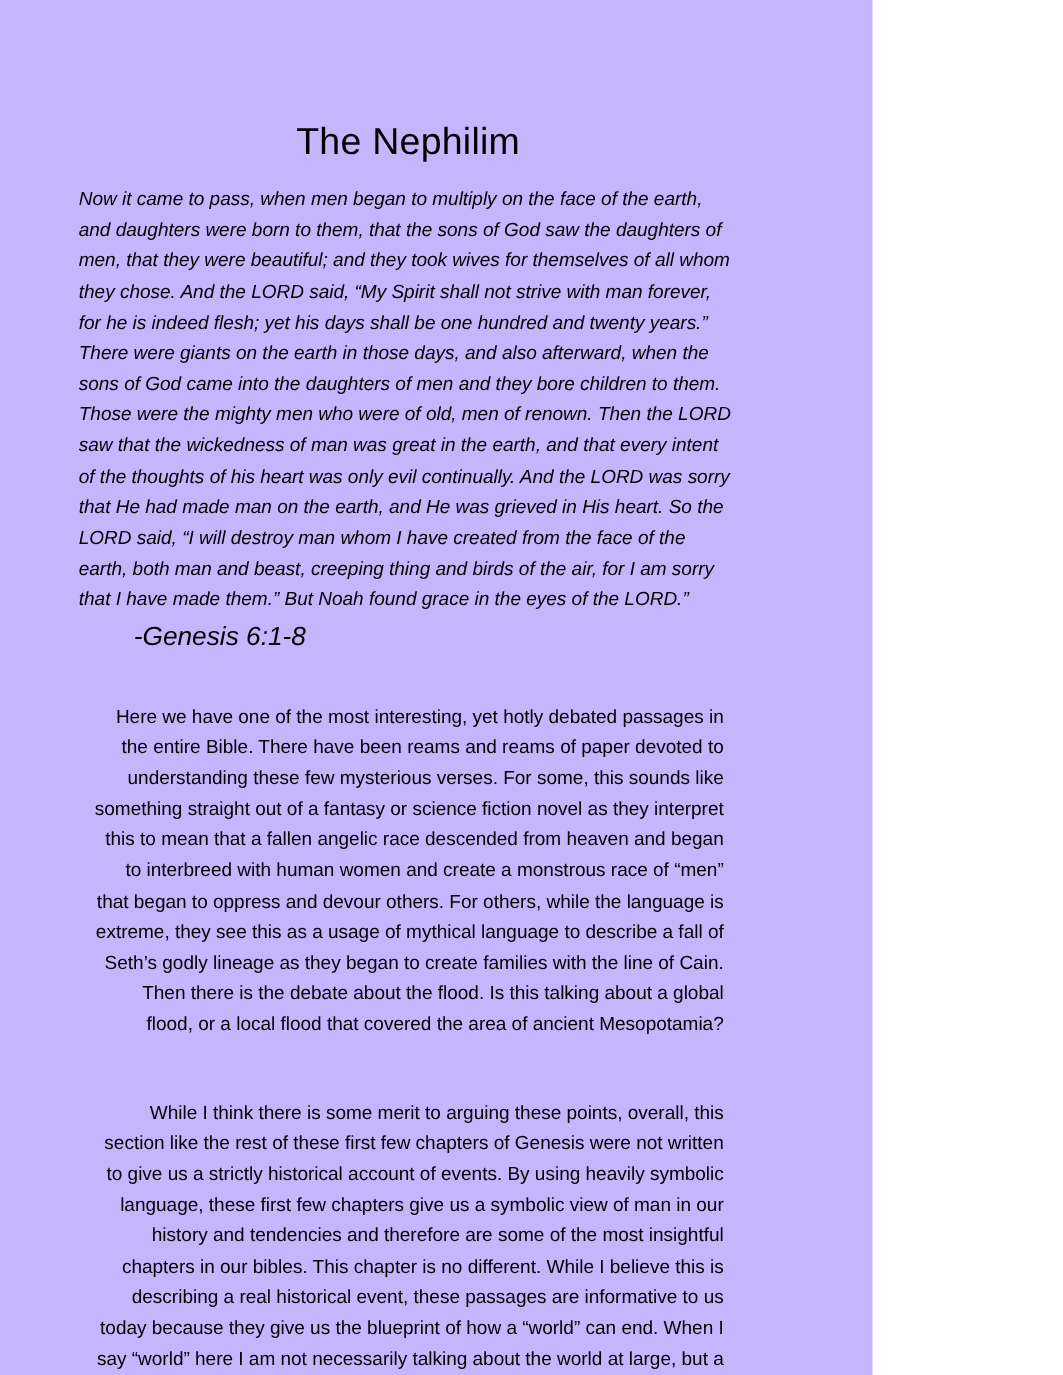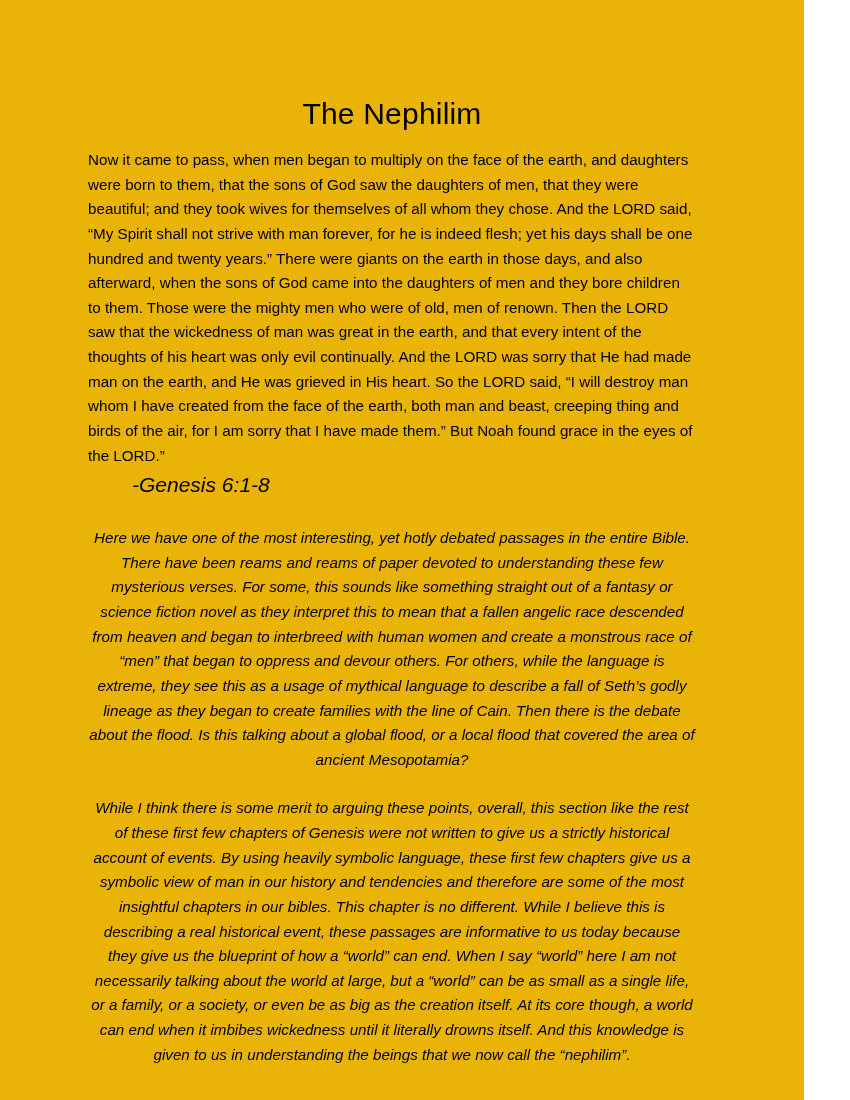--- a/index.html
+++ b/index.html
@@ -9,53 +9,53 @@
   }
   body {
     width: 850px;
     height: 1100px;
     font-family: "Liberation Sans", sans-serif;
     color: #000000;
     -webkit-font-smoothing: antialiased;
   }
   .page {
     position: relative;
-    width: 804px;
+    width: 698px;
     height: 1100px;
     box-sizing: border-box;
-    padding: 96px 108px 60px 88px;
-    background: #eab308;
+    padding: 96px 108px 60px 63px;
+    background: #c4b5fd;
   }
   .doc-title {
     font-size: 30px;
     font-weight: 400;
     text-align: center;
     margin: 0 0 16px 0;
     letter-spacing: 0.2px;
     line-height: 1.2;
   }
   .scripture {
+    font-style: italic;
     font-size: 15.2px;
     line-height: 1.62;
     margin: 0;
     text-align: left;
   }
   .citation {
     font-style: italic;
     font-size: 21px;
     line-height: 1.62;
     margin: 0;
     padding-left: 44px;
   }
   .body-para {
     font-size: 15.2px;
     line-height: 1.62;
-    margin: 0;
-    text-align: center;
-    font-style: italic;
+    margin: 11px;
+    text-align: right;
   }
   .spacer-para {
     height: 24px;
   }
 </style>
 </head>
 <body>
 
 <div class="page">
 

